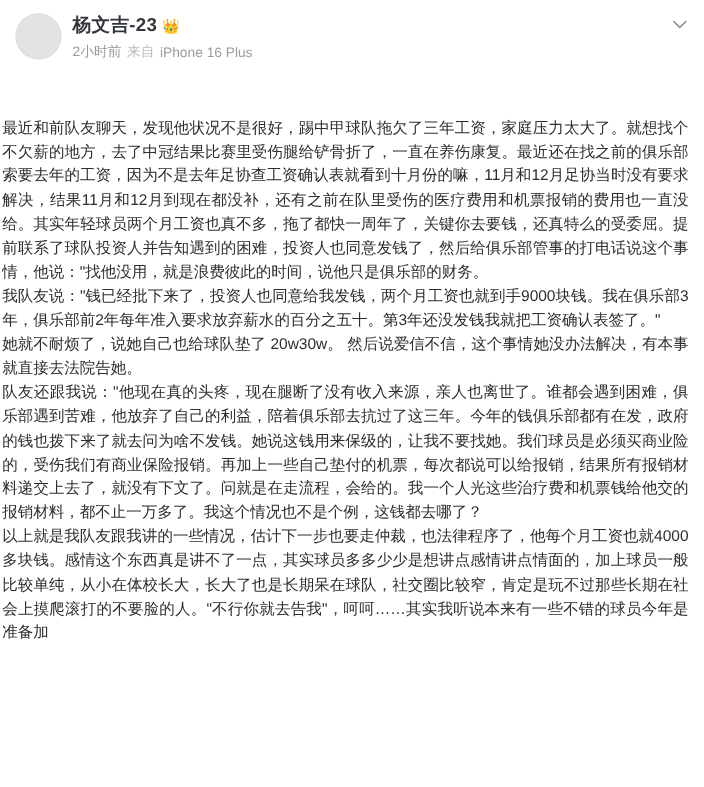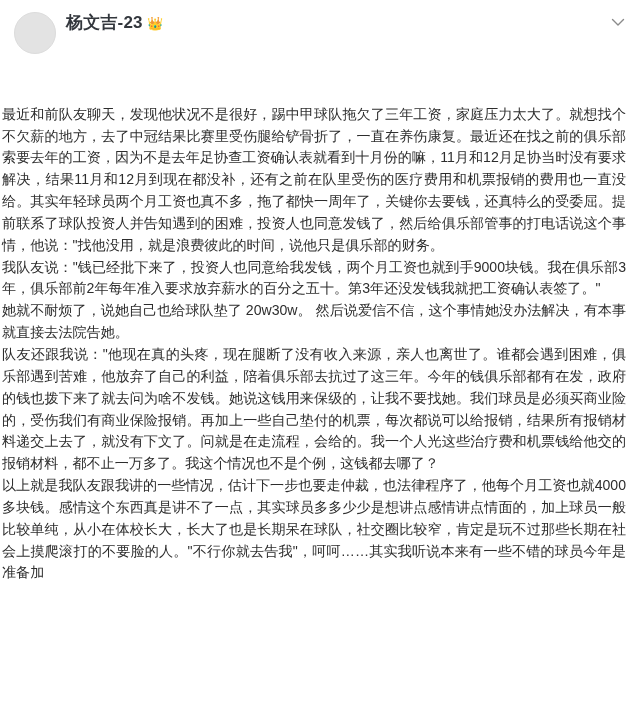--- a/index.html
+++ b/index.html
@@ -108,20 +108,25 @@
 
 <div class="post">
 
   <div class="header">
     <div class="avatar"></div>
     <div class="head-text">
       <div class="name-row">
         <span class="username">杨文吉-23</span>
         <span class="crown-icon">👑</span>
       </div>
+      <div class="meta-row">
+        <span>2小时前</span>
+        <span class="meta-sep">来自</span>
+        <span>iPhone 16 Plus</span>
+      </div>
     </div>
     <div class="chevron">
       <svg viewBox="0 0 16 16" width="16" height="16" aria-hidden="true">
         <path d="M2.5 5.5 L8 11 L13.5 5.5" fill="none" stroke="#8a8a8a" stroke-width="1.4" stroke-linecap="round" stroke-linejoin="round"></path>
       </svg>
     </div>
   </div>
 
   <div class="body-text">
     <p>最近和前队友聊天，发现他状况不是很好，踢中甲球队拖欠了三年工资，家庭压力太大了。就想找个不欠薪的地方，去了中冠结果比赛里受伤腿给铲骨折了，一直在养伤康复。最近还在找之前的俱乐部索要去年的工资，因为不是去年足协查工资确认表就看到十月份的嘛，11月和12月足协当时没有要求解决，结果11月和12月到现在都没补，还有之前在队里受伤的医疗费用和机票报销的费用也一直没给。其实年轻球员两个月工资也真不多，拖了都快一周年了，关键你去要钱，还真特么的受委屈。提前联系了球队投资人并告知遇到的困难，投资人也同意发钱了，然后给俱乐部管事的打电话说这个事情，他说："找他没用，就是浪费彼此的时间，说他只是俱乐部的财务。

